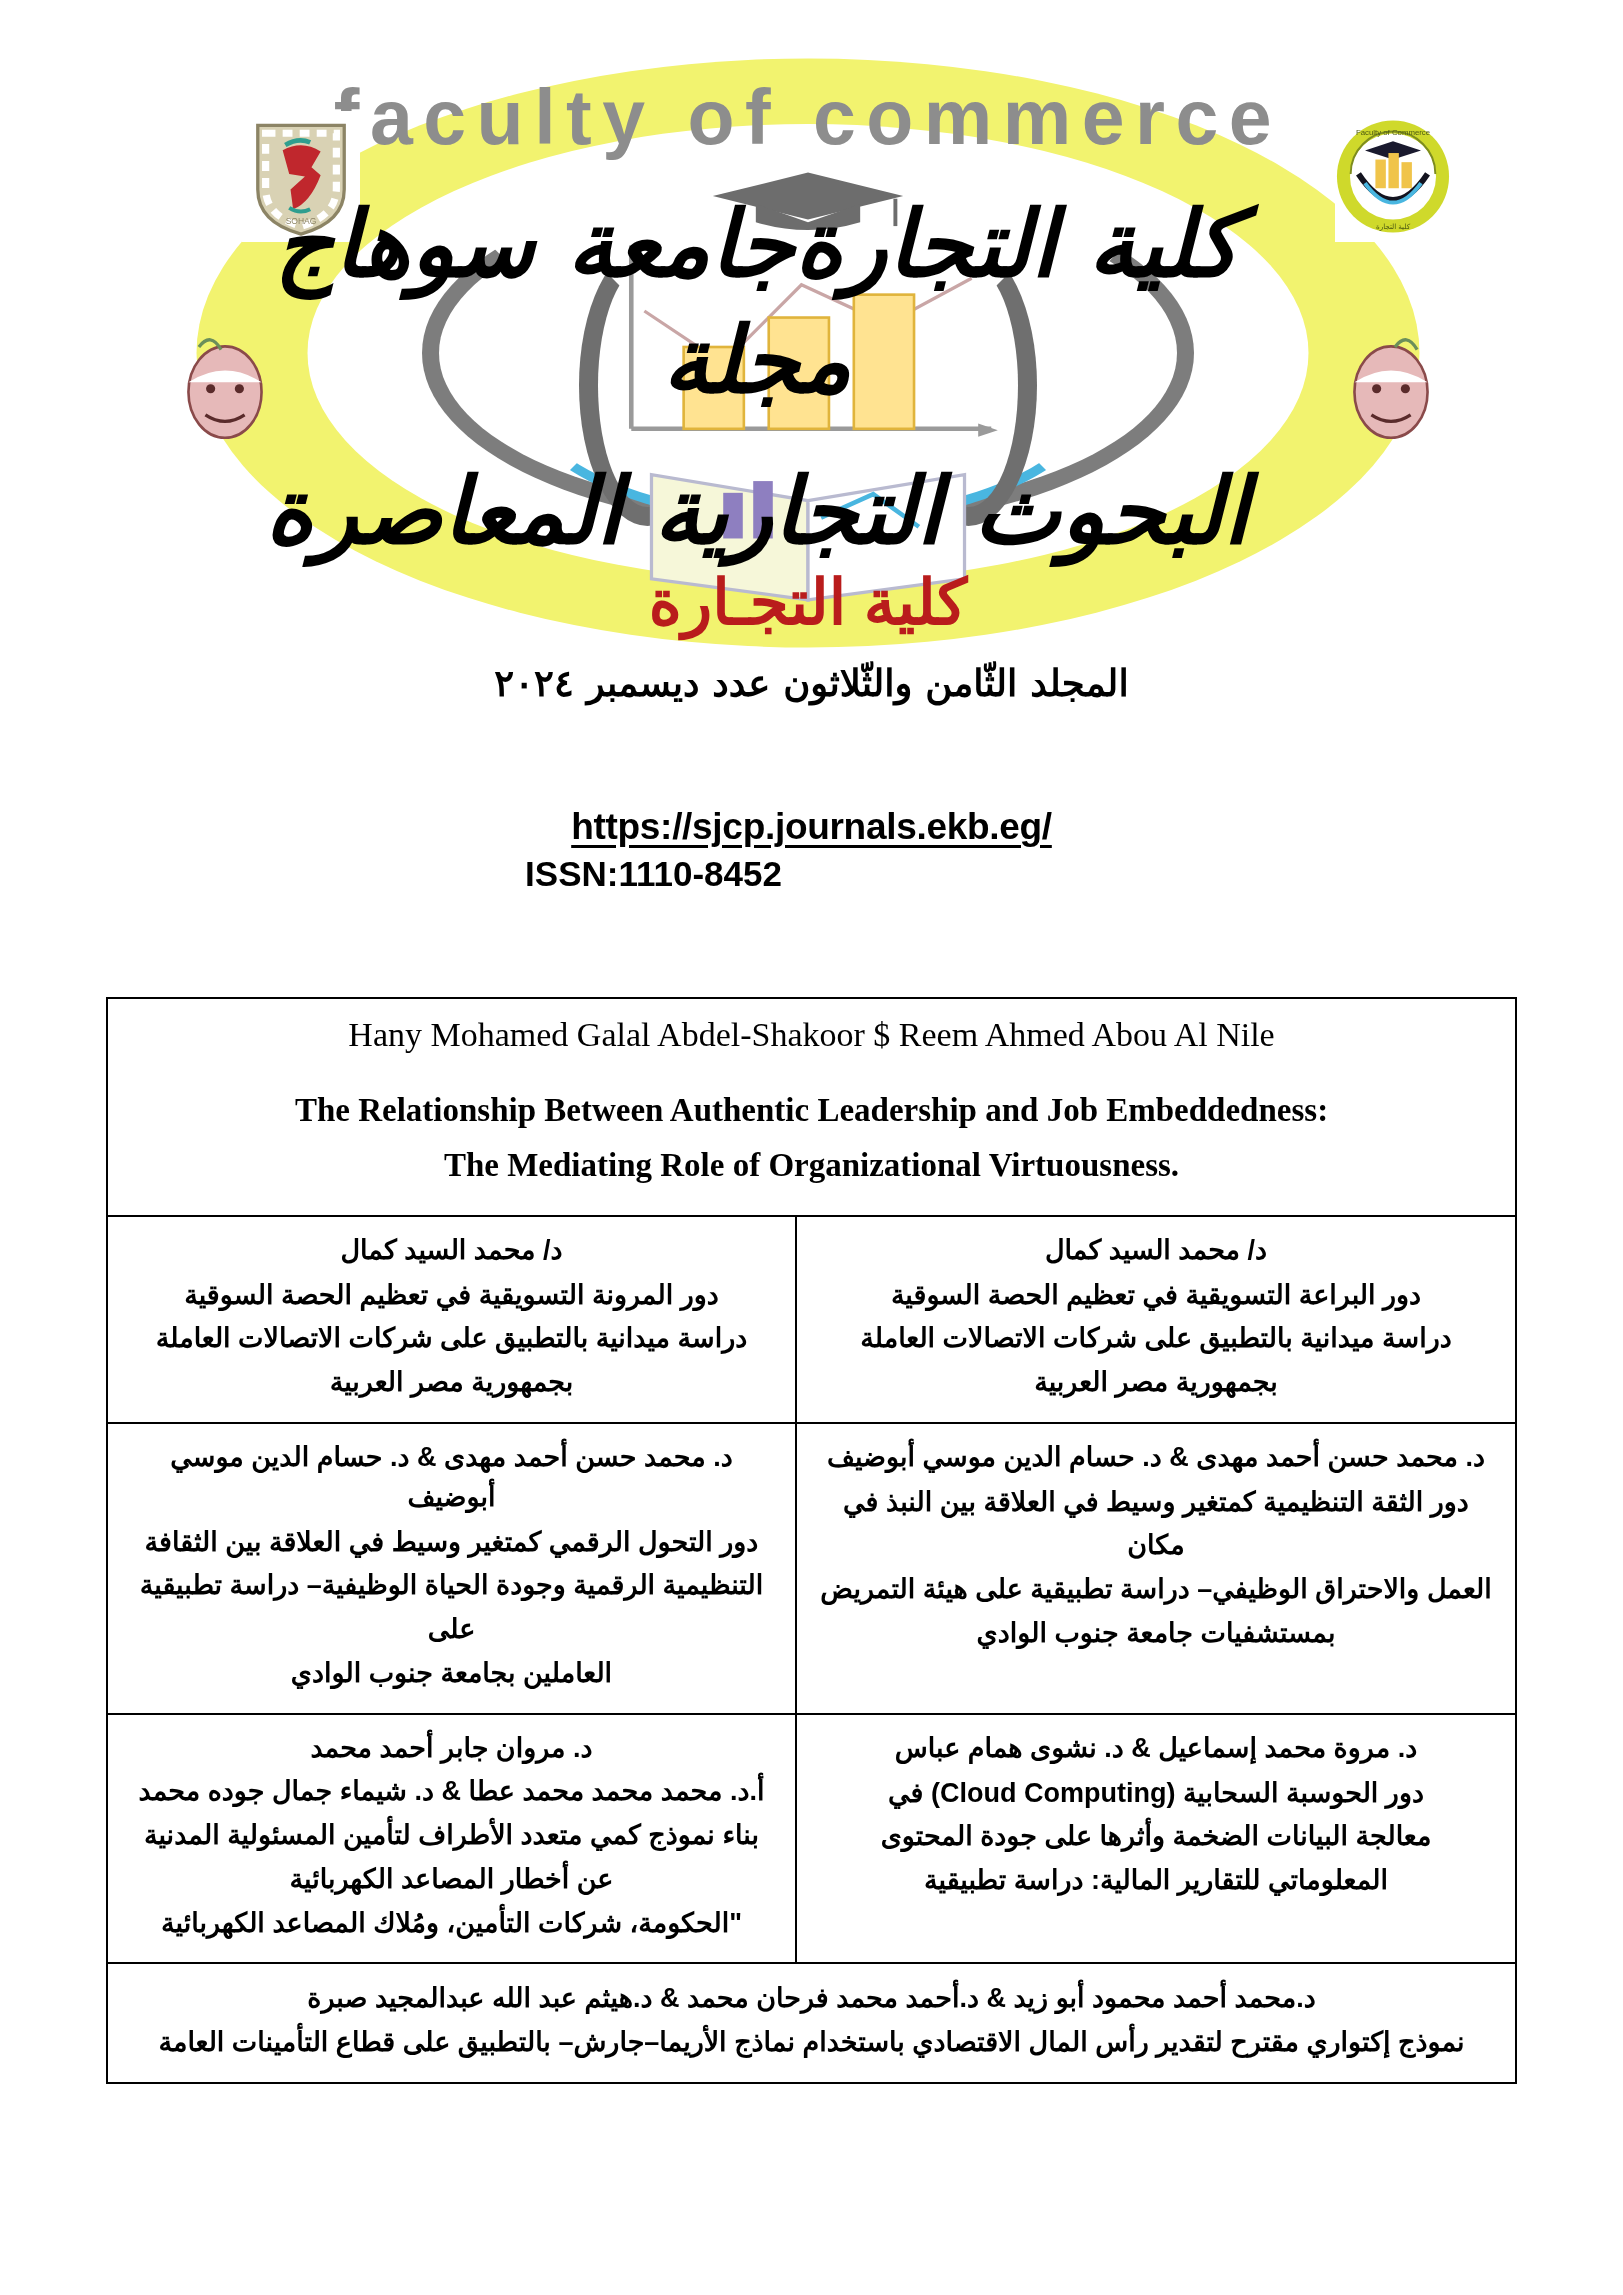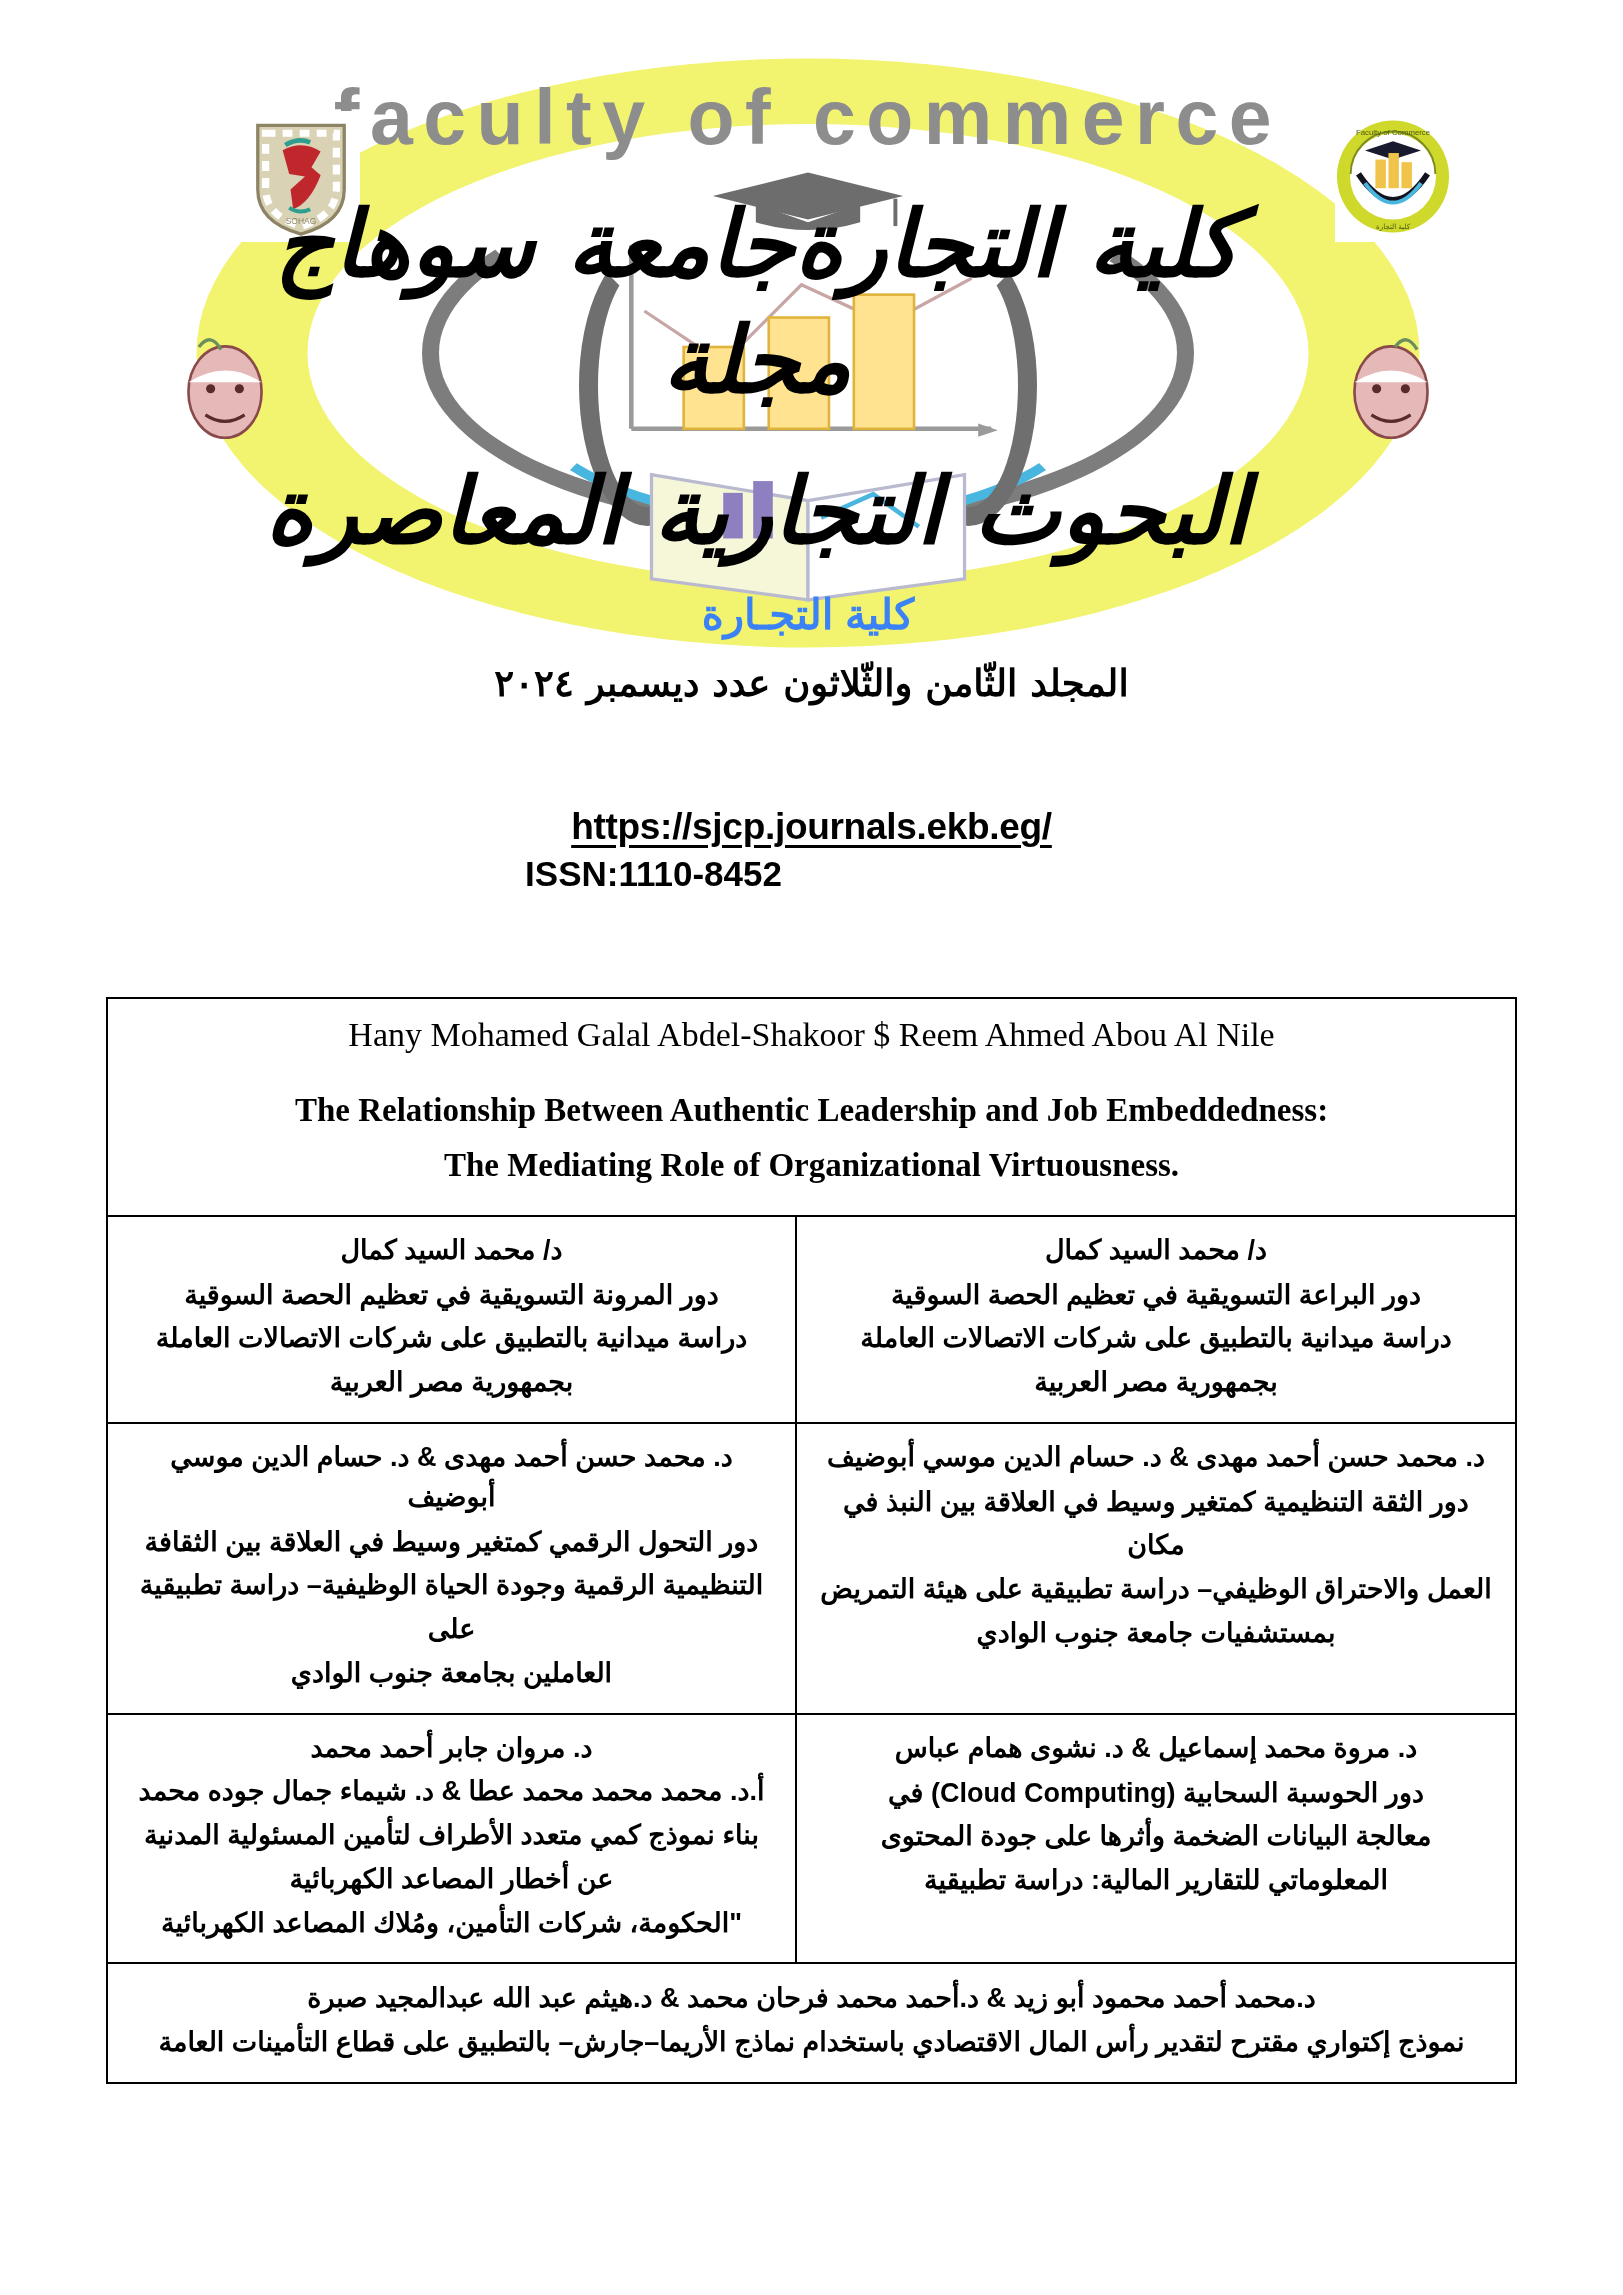--- a/index.html
+++ b/index.html
@@ -105,23 +105,23 @@
     color: #8d8d8d;
     letter-spacing: 10.5px;
     white-space: nowrap;
   }
   .emblem-word-bottom {
     position: absolute;
     left: 50%;
     bottom: 18.3px;
     transform: translateX(-50%);
     font-family: "Liberation Sans", sans-serif;
-    font-size: 42px;
-    font-weight: 700;
-    color: #3b82f6;
+    font-size: 63px;
+    font-weight: 700;
+    color: #b91c1c;
     white-space: nowrap;
     direction: rtl;
   }
   .cap-icon {
     position: absolute;
     left: 50%;
     top: 121px;
     transform: translateX(-50%);
     width: 196px;
     height: 60px;

